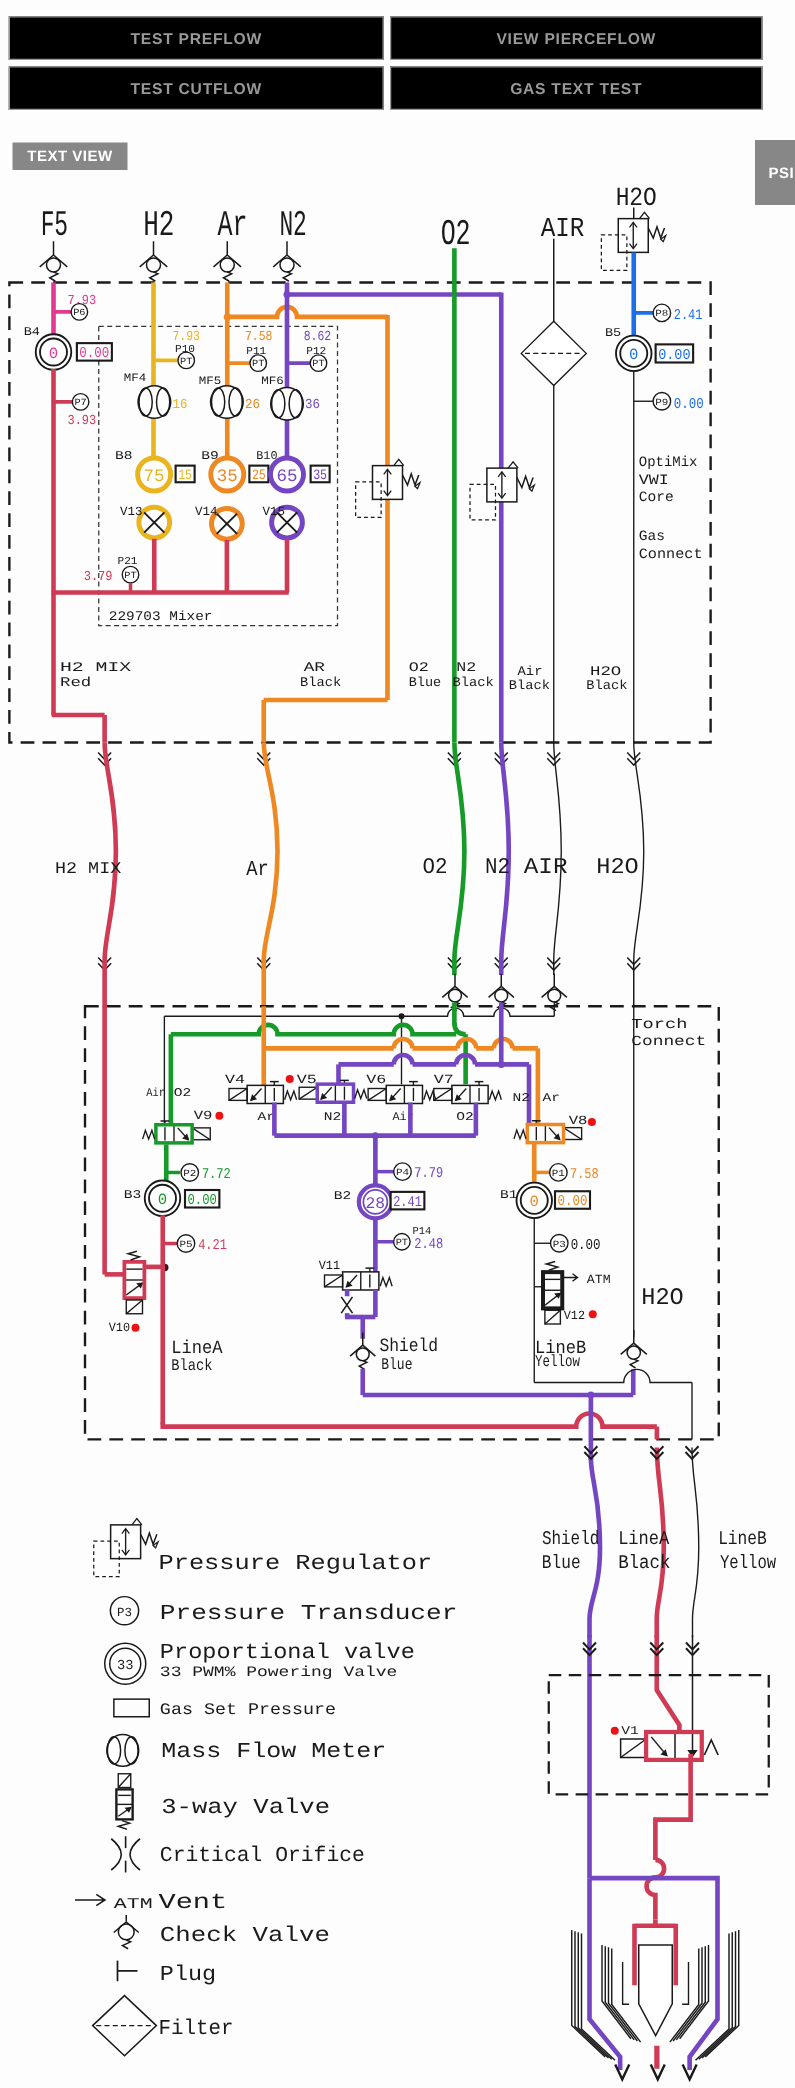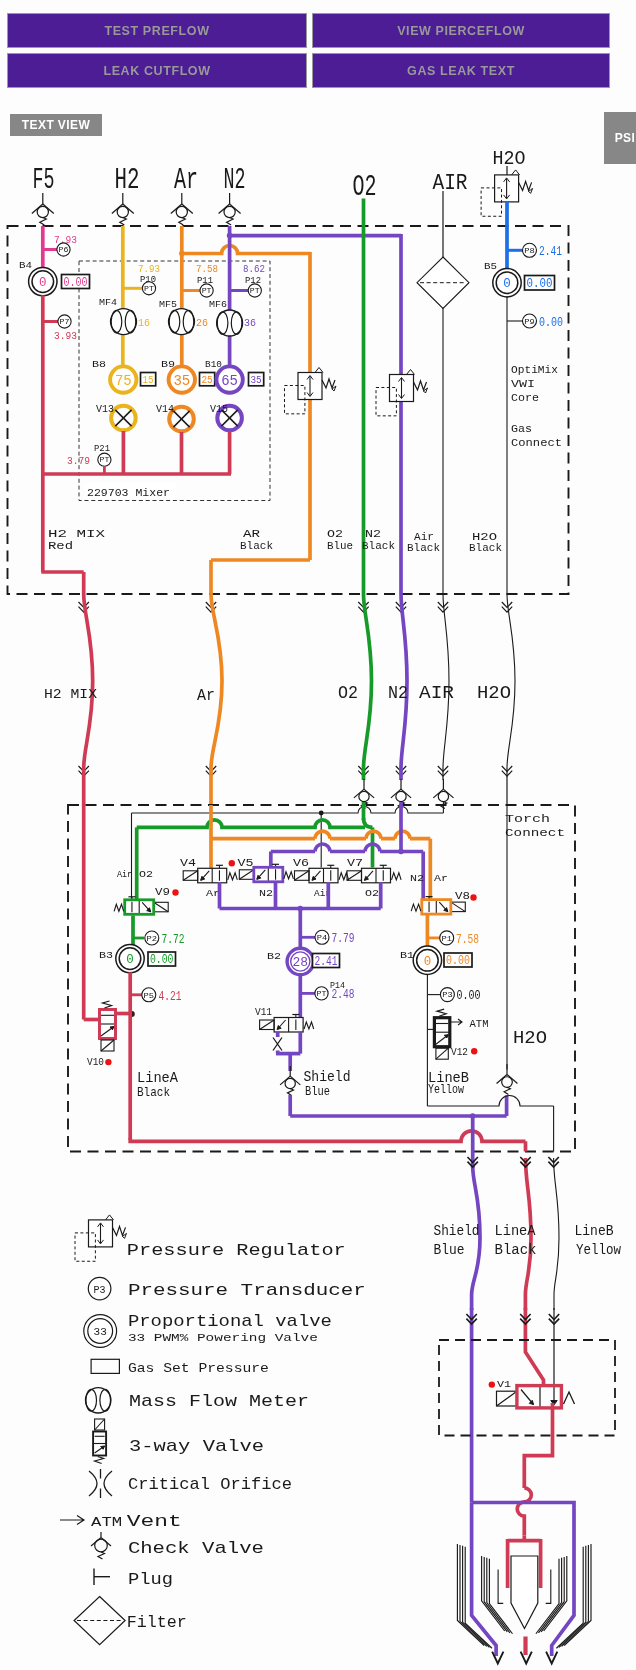--- a/index.html
+++ b/index.html
@@ -1,23 +1,23 @@
 <!DOCTYPE html>
 <html><head><meta charset="utf-8"><style>
 html,body{margin:0;padding:0;background:#fdfdfd;width:636px;height:1670px;overflow:hidden}
-.btn{position:absolute;background:#4c1d95;border:1.6px solid #9a9a9a;color:#999;
+.btn{position:absolute;background:#000000;border:1.6px solid #9a9a9a;color:#999;
 font:bold 12.5px "Liberation Sans",sans-serif;letter-spacing:0.6px;display:flex;align-items:center;justify-content:center}
 .gbtn{position:absolute;background:#878787;color:#fff;font:bold 12px "Liberation Sans",sans-serif;
 letter-spacing:0.4px;display:flex;align-items:center;justify-content:center}
 svg{position:absolute;left:0;top:0}
 </style></head><body>
 <div class="btn" style="left:7px;top:13px;width:298px;height:33px">TEST PREFLOW</div>
 <div class="btn" style="left:312px;top:13px;width:296px;height:33px">VIEW PIERCEFLOW</div>
-<div class="btn" style="left:7px;top:53px;width:298px;height:33px">LEAK CUTFLOW</div>
-<div class="btn" style="left:312px;top:53px;width:296px;height:33px">GAS LEAK TEXT</div>
+<div class="btn" style="left:7px;top:53px;width:298px;height:33px">TEST CUTFLOW</div>
+<div class="btn" style="left:312px;top:53px;width:296px;height:33px">GAS TEXT TEST</div>
 <div class="gbtn" style="left:10px;top:114px;width:92px;height:22px">TEXT VIEW</div>
 <div class="gbtn" style="left:604px;top:112px;width:42px;height:52px">PSI</div>
 <svg width="636" height="1670" viewBox="0 0 636 1670">
 <path d="M 7.5 226 H 568.5 V 594 H 7.5 Z" stroke="#1a1a1a" stroke-width="1.9" fill="none" stroke-linejoin="miter" stroke-dasharray="11 6.5"></path>
 <path d="M 79 261 H 270 V 500.5 H 79 Z" stroke="#333" stroke-width="1.0" fill="none" stroke-linejoin="miter" stroke-dasharray="4 2.8"></path>
 <rect x="84" y="483" width="92" height="16" fill="white"></rect>
 <text x="87" y="496" font-family="Liberation Mono" font-size="10.5" fill="#1a1a1a" textLength="83" lengthAdjust="spacingAndGlyphs">229703 Mixer</text>
 <text x="43.5" y="188" font-family="Liberation Mono" font-size="29" fill="#1a1a1a" text-anchor="middle" textLength="22" lengthAdjust="spacingAndGlyphs">F5</text>
 <text x="127" y="188" font-family="Liberation Mono" font-size="29" fill="#1a1a1a" text-anchor="middle" textLength="25" lengthAdjust="spacingAndGlyphs">H2</text>
 <text x="186" y="188" font-family="Liberation Mono" font-size="29" fill="#1a1a1a" text-anchor="middle" textLength="24" lengthAdjust="spacingAndGlyphs">Ar</text>

